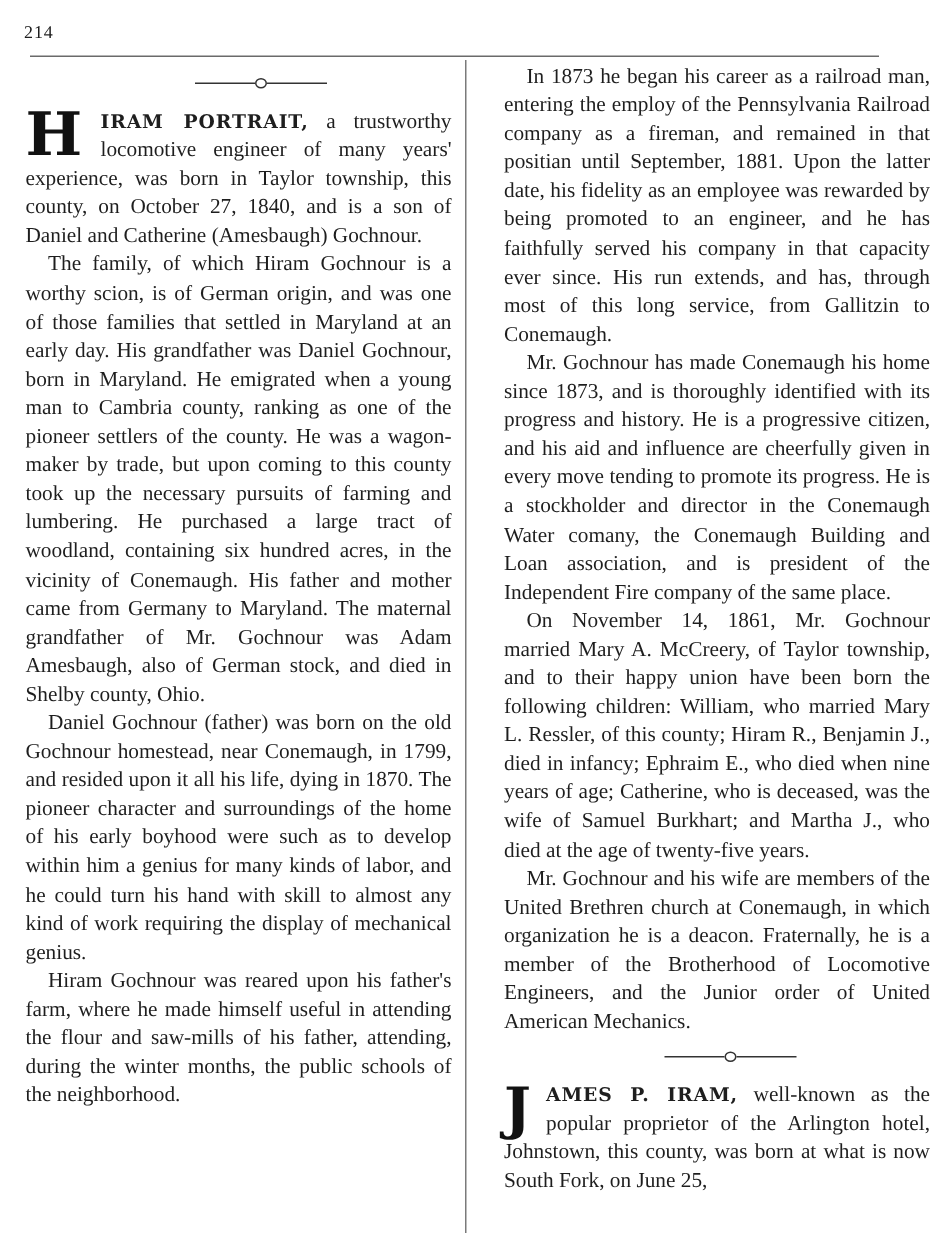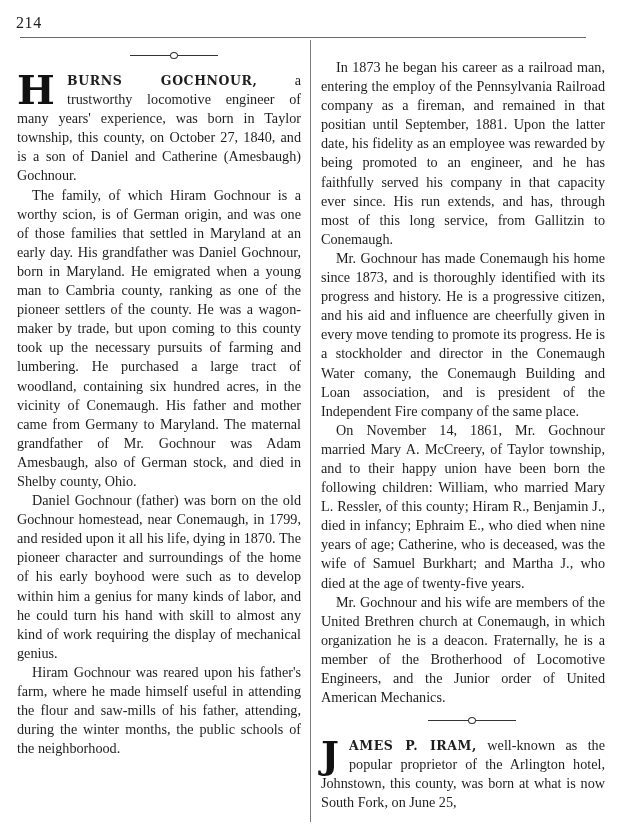--- a/index.html
+++ b/index.html
@@ -15,21 +15,21 @@
       font-family: "DejaVu Serif", "Liberation Serif", serif;
       color: #1e1e1e;
     }
     .page-header {
       position: absolute;
       left: 16px;
       right: 20px;
       top: 12px;
       height: 20px;
       font-family: "Liberation Serif", "DejaVu Serif", serif;
-      font-size: 16px;
+      font-size: 12px;
       letter-spacing: 0.6px;
     }
     .page-number {
       position: absolute;
       left: 0;
       top: 2px;
     }
     .running-title {
       position: absolute;
       left: 0;
@@ -57,21 +57,21 @@
     .column {
       position: absolute;
       top: 42px;
       width: 284px;
       font-family: "Liberation Serif", "DejaVu Serif", serif;
       font-size: 14.2px;
       line-height: 19.1px;
       text-align: justify;
     }
     .col-left { left: 17px; }
-    .col-right { left: 321px; width: 284px; margin-top: 16px; }
+    .col-right { left: 336px; width: 284px; }
     .para {
       margin: 0;
       text-indent: 15px;
     }
     .para.no-indent { text-indent: 0; }
     .divider {
       position: relative;
       height: 22px;
       margin: 3px 0 4px 0;
     }
@@ -130,21 +130,21 @@
 
 <div class="column col-left">
 
   <div class="divider">
     <span class="line l"></span>
     <span class="dot"></span>
     <span class="line r"></span>
   </div>
 
   <p class="bio-lead">
-    <span class="dropcap dropcap-h">H</span><span class="bio-name">BURNS GOCHNOUR,</span><span> a trustworthy locomotive engineer of many years' experience, was born in Taylor township, this county, on October 27, 1840, and is a son of Daniel and Catherine (Amesbaugh) Gochnour.</span>
+    <span class="dropcap dropcap-h">H</span><span class="bio-name">IRAM PORTRAIT,</span><span> a trustworthy locomotive engineer of many years' experience, was born in Taylor township, this county, on October 27, 1840, and is a son of Daniel and Catherine (Amesbaugh) Gochnour.</span>
   </p>
   <p class="para">The family, of which Hiram Gochnour is a worthy scion, is of German origin, and was one of those families that settled in Maryland at an early day. His grandfather was Daniel Gochnour, born in Maryland. He emigrated when a young man to Cambria county, ranking as one of the pioneer settlers of the county. He was a wagon-maker by trade, but upon coming to this county took up the necessary pursuits of farming and lumbering. He purchased a large tract of woodland, containing six hundred acres, in the vicinity of Conemaugh. His father and mother came from Germany to Maryland. The maternal grandfather of Mr. Gochnour was Adam Amesbaugh, also of German stock, and died in Shelby county, Ohio.</p>
   <p class="para">Daniel Gochnour (father) was born on the old Gochnour homestead, near Conemaugh, in 1799, and resided upon it all his life, dying in 1870. The pioneer character and surroundings of the home of his early boyhood were such as to develop within him a genius for many kinds of labor, and he could turn his hand with skill to almost any kind of work requiring the display of mechanical genius.</p>
   <p class="para">Hiram Gochnour was reared upon his father's farm, where he made himself useful in attending the flour and saw-mills of his father, attending, during the winter months, the public schools of the neighborhood.</p>
 </div>
 
 <div class="column col-right">
   <p class="para">In 1873 he began his career as a railroad man, entering the employ of the Pennsylvania Railroad company as a fireman, and remained in that positian until September, 1881. Upon the latter date, his fidelity as an employee was rewarded by being promoted to an engineer, and he has faithfully served his company in that capacity ever since. His run extends, and has, through most of this long service, from Gallitzin to Conemaugh.</p>
   <p class="para">Mr. Gochnour has made Conemaugh his home since 1873, and is thoroughly identified with its progress and history. He is a progressive citizen, and his aid and influence are cheerfully given in every move tending to promote its progress. He is a stockholder and director in the Conemaugh Water comany, the Conemaugh Building and Loan association, and is president of the Independent Fire company of the same place.</p>
   <p class="para">On November 14, 1861, Mr. Gochnour married Mary A. McCreery, of Taylor township, and to their happy union have been born the following children: William, who married Mary L. Ressler, of this county; Hiram R., Benjamin J., died in infancy; Ephraim E., who died when nine years of age; Catherine, who is deceased, was the wife of Samuel Burkhart; and Martha J., who died at the age of twenty-five years.</p>

